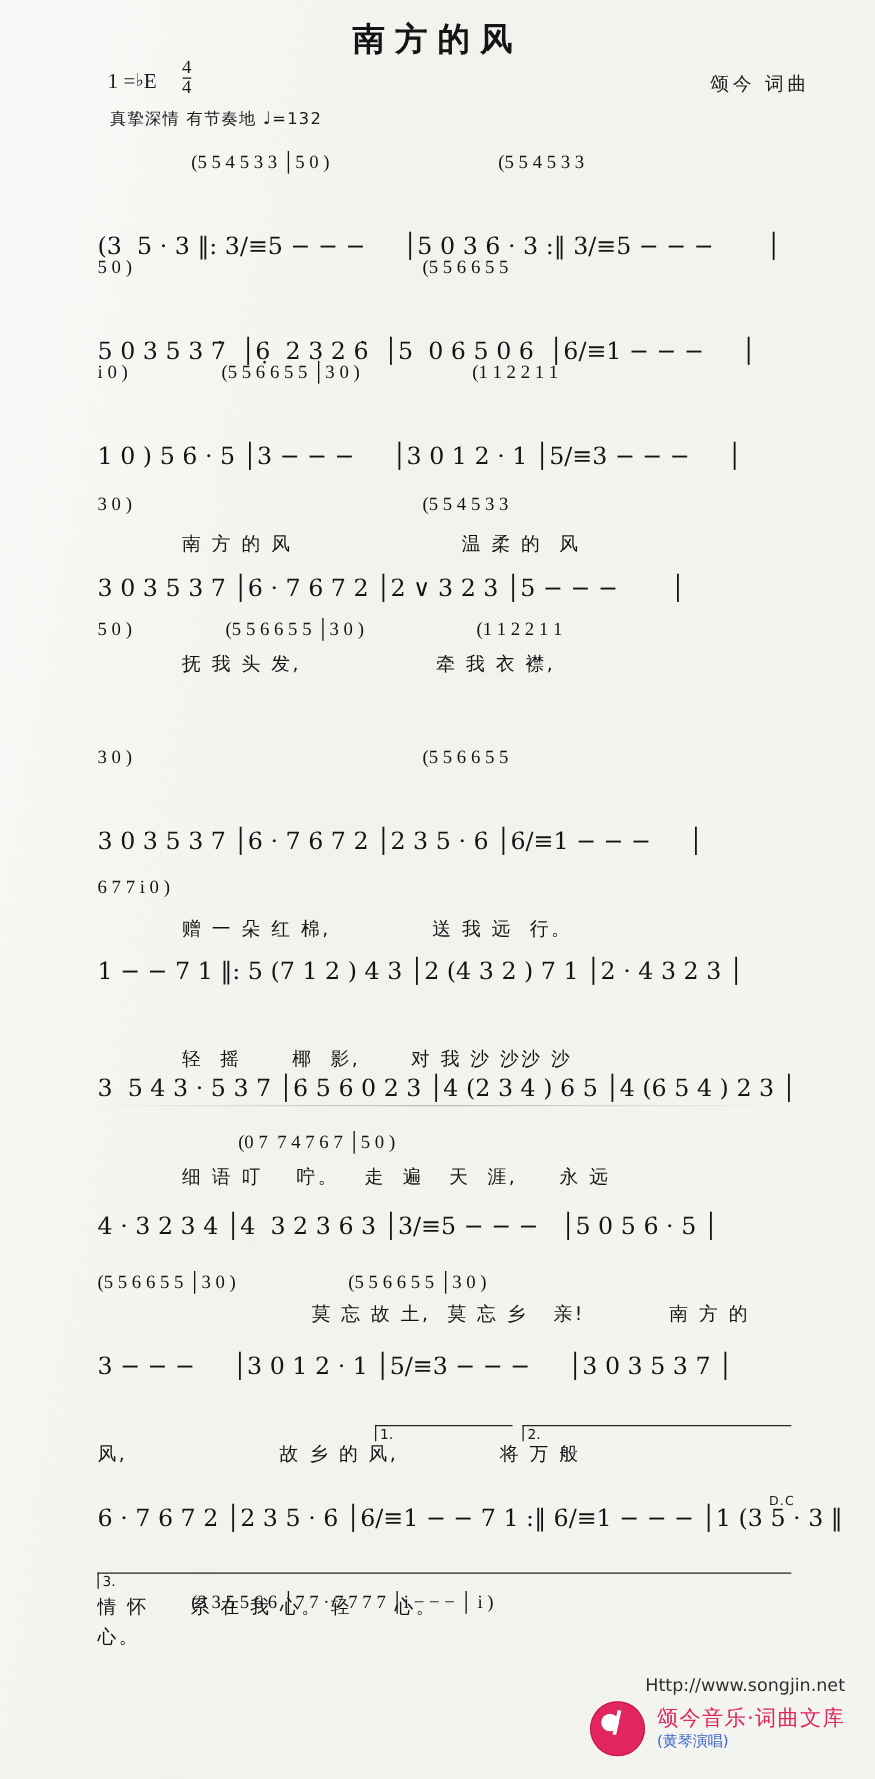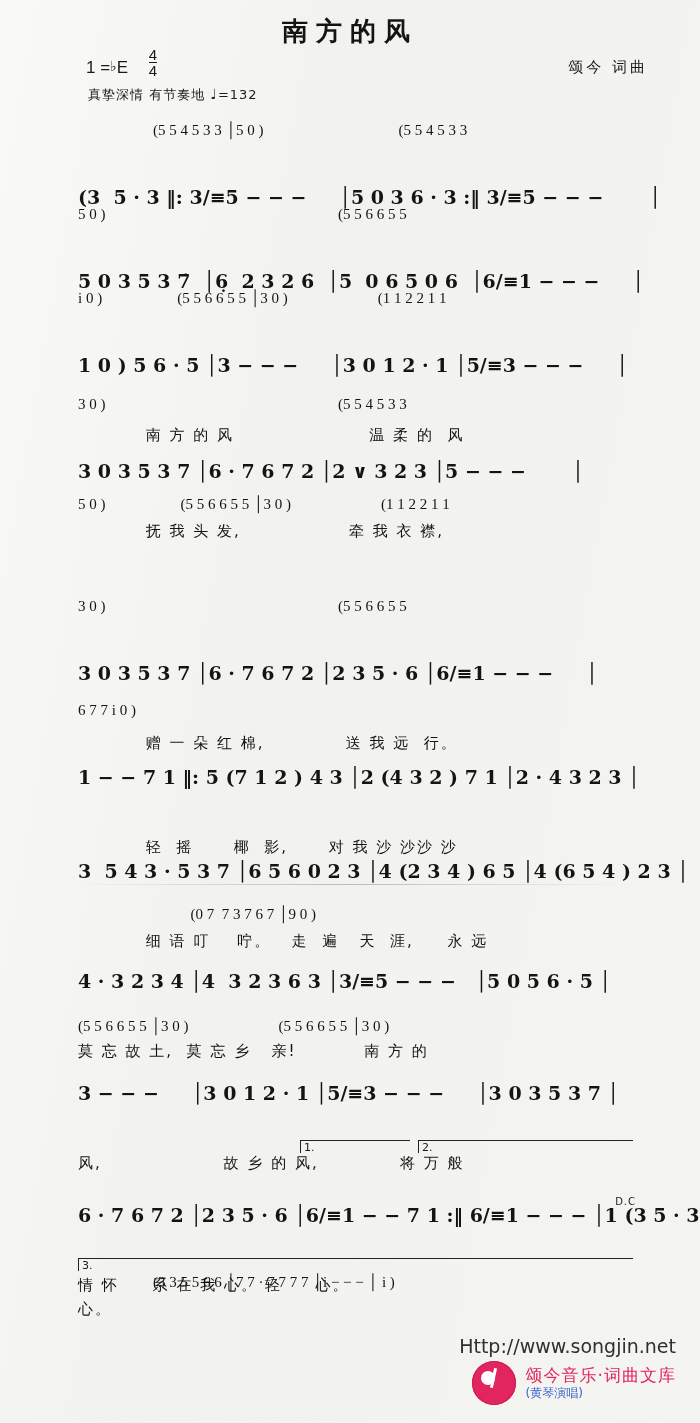--- a/index.html
+++ b/index.html
@@ -26,21 +26,21 @@
     color:#141414;
   }
   .composer{
     position:absolute;top:58px;right:52px;
     font-size:15px;letter-spacing:3px;
     font-family:"DejaVu Sans", sans-serif;
   }
   .keysig{
     position:absolute;top:48px;left:86px;
     font-size:17px;
-    font-family:Liberation Sans, sans-serif;
+    font-family:Liberation Serif, serif;
   }
   .keysig .flat{font-size:14px;vertical-align:2px;}
   .meter{
     display:inline-block;
     margin-left:16px;
     text-align:center;
     line-height:0.92;
     font-size:15px;
     vertical-align:-3px;
   }
@@ -58,21 +58,20 @@
     position:absolute;
     left:0;width:700px;
     font-family:"DejaVu Serif", serif;
     font-size:19px;
     letter-spacing:0px;
     white-space:pre;
     color:#141414;
   }
   .mline .row{
     padding-left:78px;
-    font-weight:bold;
   }
   .above{
     font-size:15px;
     padding-left:78px;
     white-space:pre;
     height:18px;
     color:#141414;
   }
   .lyric{
     padding-left:78px;
@@ -106,21 +105,21 @@
   }
   .logo-text{line-height:1.25;}
   .logo-text .l1{
     font-size:17px;color:#e2245f;font-family:"DejaVu Sans", sans-serif;letter-spacing:1px;
   }
   .logo-text .l2{
     font-size:12px;color:#3b63c9;font-family:"DejaVu Sans", sans-serif;
   }
   .site-url{
     position:absolute;right:24px;bottom:66px;
-    font-size:19px;color:#2f2f2f;font-family:"DejaVu Sans", sans-serif;
+    font-size:14px;color:#2f2f2f;font-family:"DejaVu Sans", sans-serif;
   }
   .dc{
     position:absolute;right:64px;
     font-size:10px;font-family:"DejaVu Sans", sans-serif;
     letter-spacing:1px;
   }
   .volta{
     position:absolute;
     border-left:1.5px solid #222;border-top:1.5px solid #222;
     height:13px;
@@ -208,25 +207,25 @@
     <div class="above"></div>
     <div class="mline" style="position:relative;top:2px;">
       <div class="row">3  5 4 3 · 5 3 7 │6 5 6 0 2 3 │4 (2 3 4 ) 6 5 │4 (6 5 4 ) 2 3 │</div>
     </div>
     <div class="lyric" style="padding-top:8px;">          细 语 叮    咛。   走  遍   天  涯,     永 远</div>
   </div>
 
   <div class="divider" style="top:884px;"></div>
 
   <div class="sys" style="top:906px;">
-    <div class="above">                              (0 7  7 3 7 6 7 │9 0 )</div>
+    <div class="above">                              (0 7  7 4 7 6 7 │5 0 )</div>
     <div class="mline" style="position:relative;top:2px;">
       <div class="row">4 · 3 2 3 4 │4  3 2 3 6 3 │3/≡5 − − −   │5 0 5 6 · 5 │</div>
     </div>
-    <div class="lyric" style="padding-top:8px;">莫 忘 故 土,  莫 忘 乡   亲!          南 方 的</div>
+    <div class="lyric" style="padding-top:8px;text-align:right;">莫 忘 故 土,  莫 忘 乡   亲!          南 方 的</div>
   </div>
 
   <div class="sys" style="top:1018px;">
     <div class="above">(5 5 6 6 5 5 │3 0 )                        (5 5 6 6 5 5 │3 0 )</div>
     <div class="mline" style="position:relative;top:2px;">
       <div class="row">3 − − −     │3 0 1 2 · 1 │5/≡3 − − −     │3 0 3 5 3 7 │</div>
     </div>
     <div class="lyric" style="padding-top:8px;">风,                  故 乡 的 风,            将 万 般</div>
   </div>
 

